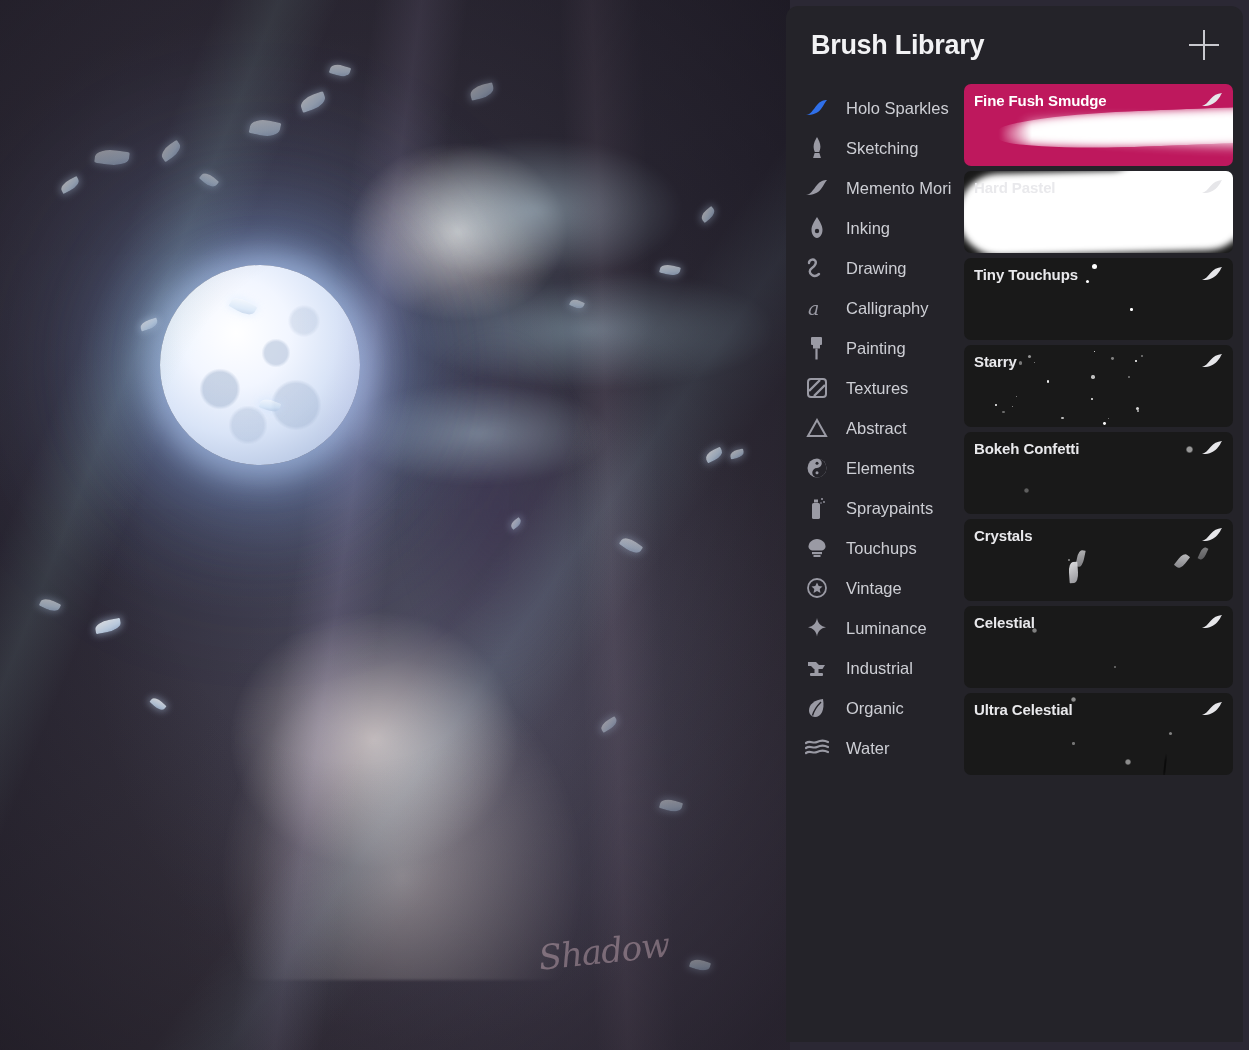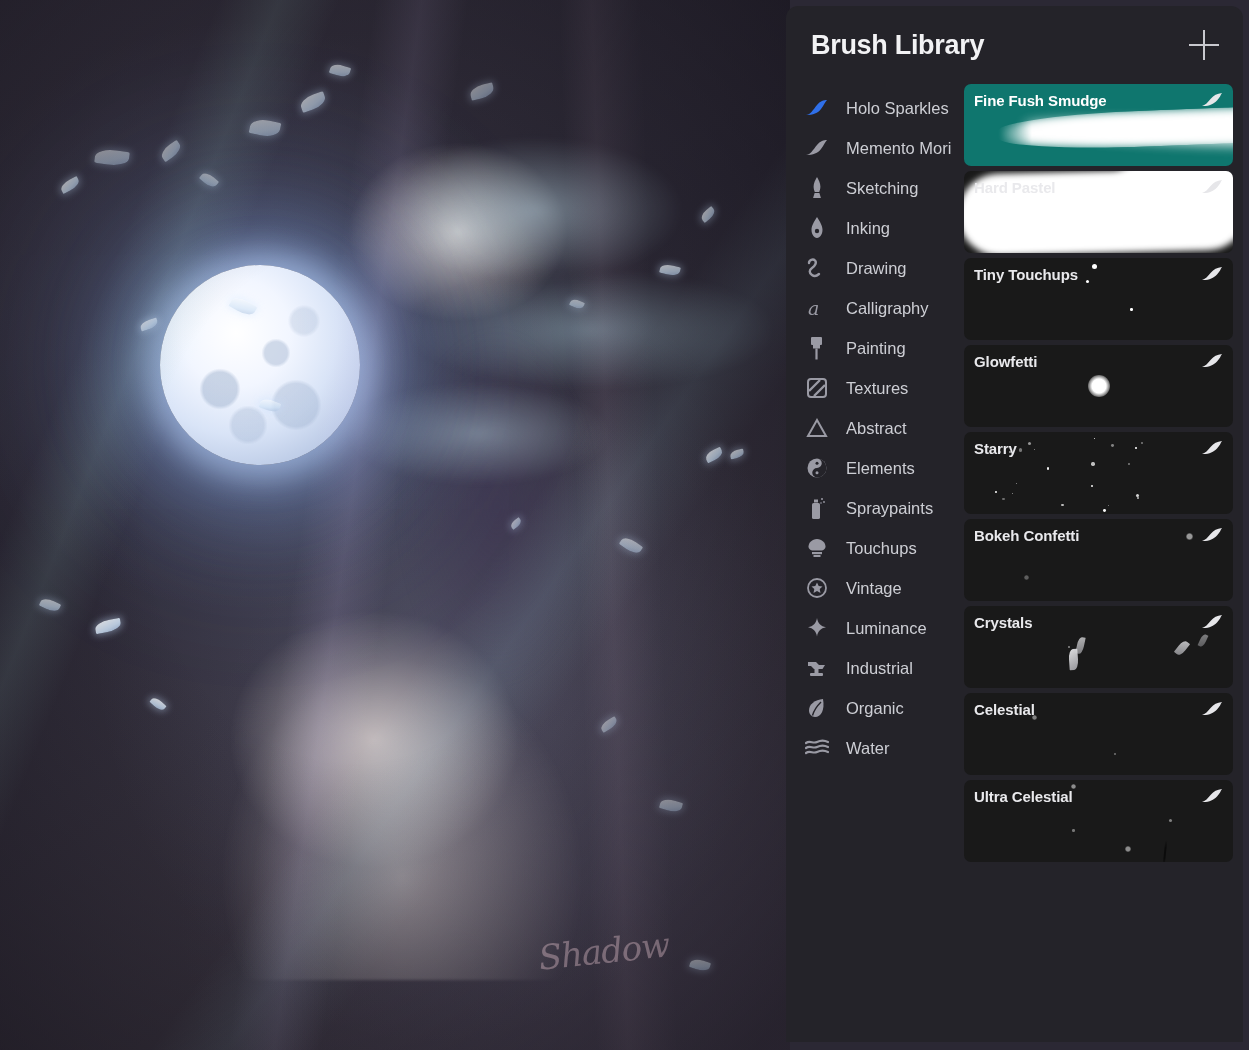--- a/index.html
+++ b/index.html
@@ -154,21 +154,21 @@
     overflow: hidden;
   }
   .brush {
     position: relative;
     height: 82px; margin-bottom: 5px;
     background: #191919;
     border-radius: 7px;
     overflow: hidden;
     cursor: pointer;
   }
-  .brush.selected { background: #0f766e; }
+  .brush.selected { background: #be185d; }
   .brush-name {
     position: absolute; left: 10px; top: 8px; z-index: 3;
     color: #e9e9ec; font-size: 15px; font-weight: bold;
     letter-spacing: -0.1px;
   }
   .brush.selected .brush-name { color: #ffffff; }
   .feather {
     position: absolute; right: 10px; top: 8px; z-index: 4;
     width: 22px; height: 16px; color: #e6e6e9;
   }
@@ -295,34 +295,34 @@
           <div class="cat active">
             <span class="cat-icon">
               <svg width="24" height="20" viewBox="0 0 24 20">
                 <path d="M1 17C5 17 8 12 12 7c3-4 7-5 10-5-2 2-3 5-6 9-3 4-8 6-15 6z" fill="currentColor"></path>
               </svg>
             </span>
             <span class="cat-label">Holo Sparkles</span>
           </div>
           <div class="cat">
             <span class="cat-icon">
-              <svg width="24" height="20" viewBox="0 0 24 20">
-                <path d="M1 17C5 17 8 12 12 7c3-4 7-5 10-5-2 2-3 5-6 9-3 4-8 6-15 6z" fill="currentColor"></path>
-              </svg>
-            </span>
-            <span class="cat-label">Memento Mori</span>
-          </div>
-          <div class="cat">
-            <span class="cat-icon">
               <svg width="16" height="22" viewBox="0 0 16 22">
                 <path d="M8 0c1.6 3 3.4 6 3.4 9.5 0 2.2-.6 4-1.2 5.5H5.8C5.2 13.5 4.6 11.7 4.6 9.5 4.6 6 6.4 3 8 0z" fill="currentColor"></path>
                 <path d="M5.6 16h4.8l1.5 5H4.1z" fill="currentColor"></path>
               </svg>
             </span>
             <span class="cat-label">Sketching</span>
+          </div>
+          <div class="cat">
+            <span class="cat-icon">
+              <svg width="24" height="20" viewBox="0 0 24 20">
+                <path d="M1 17C5 17 8 12 12 7c3-4 7-5 10-5-2 2-3 5-6 9-3 4-8 6-15 6z" fill="currentColor"></path>
+              </svg>
+            </span>
+            <span class="cat-label">Memento Mori</span>
           </div>
           <div class="cat">
             <span class="cat-icon">
               <svg width="16" height="22" viewBox="0 0 16 22">
                 <path d="M8 0C5 5 2.5 8.5 2.5 12.8 2.5 17.4 5 21 8 21s5.5-3.6 5.5-8.2C13.5 8.5 11 5 8 0z" fill="currentColor"></path>
                 <circle cx="8" cy="14" r="2.2" fill="#242329"></circle>
               </svg>
             </span>
             <span class="cat-label">Inking</span>
           </div>
@@ -472,31 +472,20 @@
               </svg>
             </div>
           </div>
           <div class="brush">
             <div class="stroke">
               <div class="dot" style="left: 128px; top: 6px; width: 5px; height: 5px;"></div>
               <div class="dot" style="left: 122px; top: 22px; width: 3.4px; height: 3.4px;"></div>
               <div class="dot" style="left: 166px; top: 50px; width: 2.6px; height: 2.6px;"></div>
             </div>
             <div class="brush-name">Tiny Touchups</div>
-            <div class="feather">
-              <svg width="22" height="16" viewBox="0 0 22 16">
-                <path d="M1 14C4 13.5 7 10 10 6.5 12.5 3.5 16 1.5 21 1c-1.5 2-2 4.5-5 7.5C12.5 12 7.5 14.5 1 14z" fill="currentColor"></path>
-              </svg>
-            </div>
-          </div>
-          <div class="brush">
-            <div class="stroke">
-              <div class="glowdot" style="left: 124px; top: 30px; width: 22px; height: 22px;"></div>
-            </div>
-            <div class="brush-name">Glowfetti</div>
             <div class="feather">
               <svg width="22" height="16" viewBox="0 0 22 16">
                 <path d="M1 14C4 13.5 7 10 10 6.5 12.5 3.5 16 1.5 21 1c-1.5 2-2 4.5-5 7.5C12.5 12 7.5 14.5 1 14z" fill="currentColor"></path>
               </svg>
             </div>
           </div>
           <div class="brush">
             <div class="stroke">
               <div class="dot" style="left: 64.3px; top: 9.5px; width: 3.1px; height: 3.1px; opacity: 0.54;"></div>
               <div class="dot" style="left: 144.1px; top: 73.2px; width: 1.3px; height: 1.3px; opacity: 0.5;"></div>

